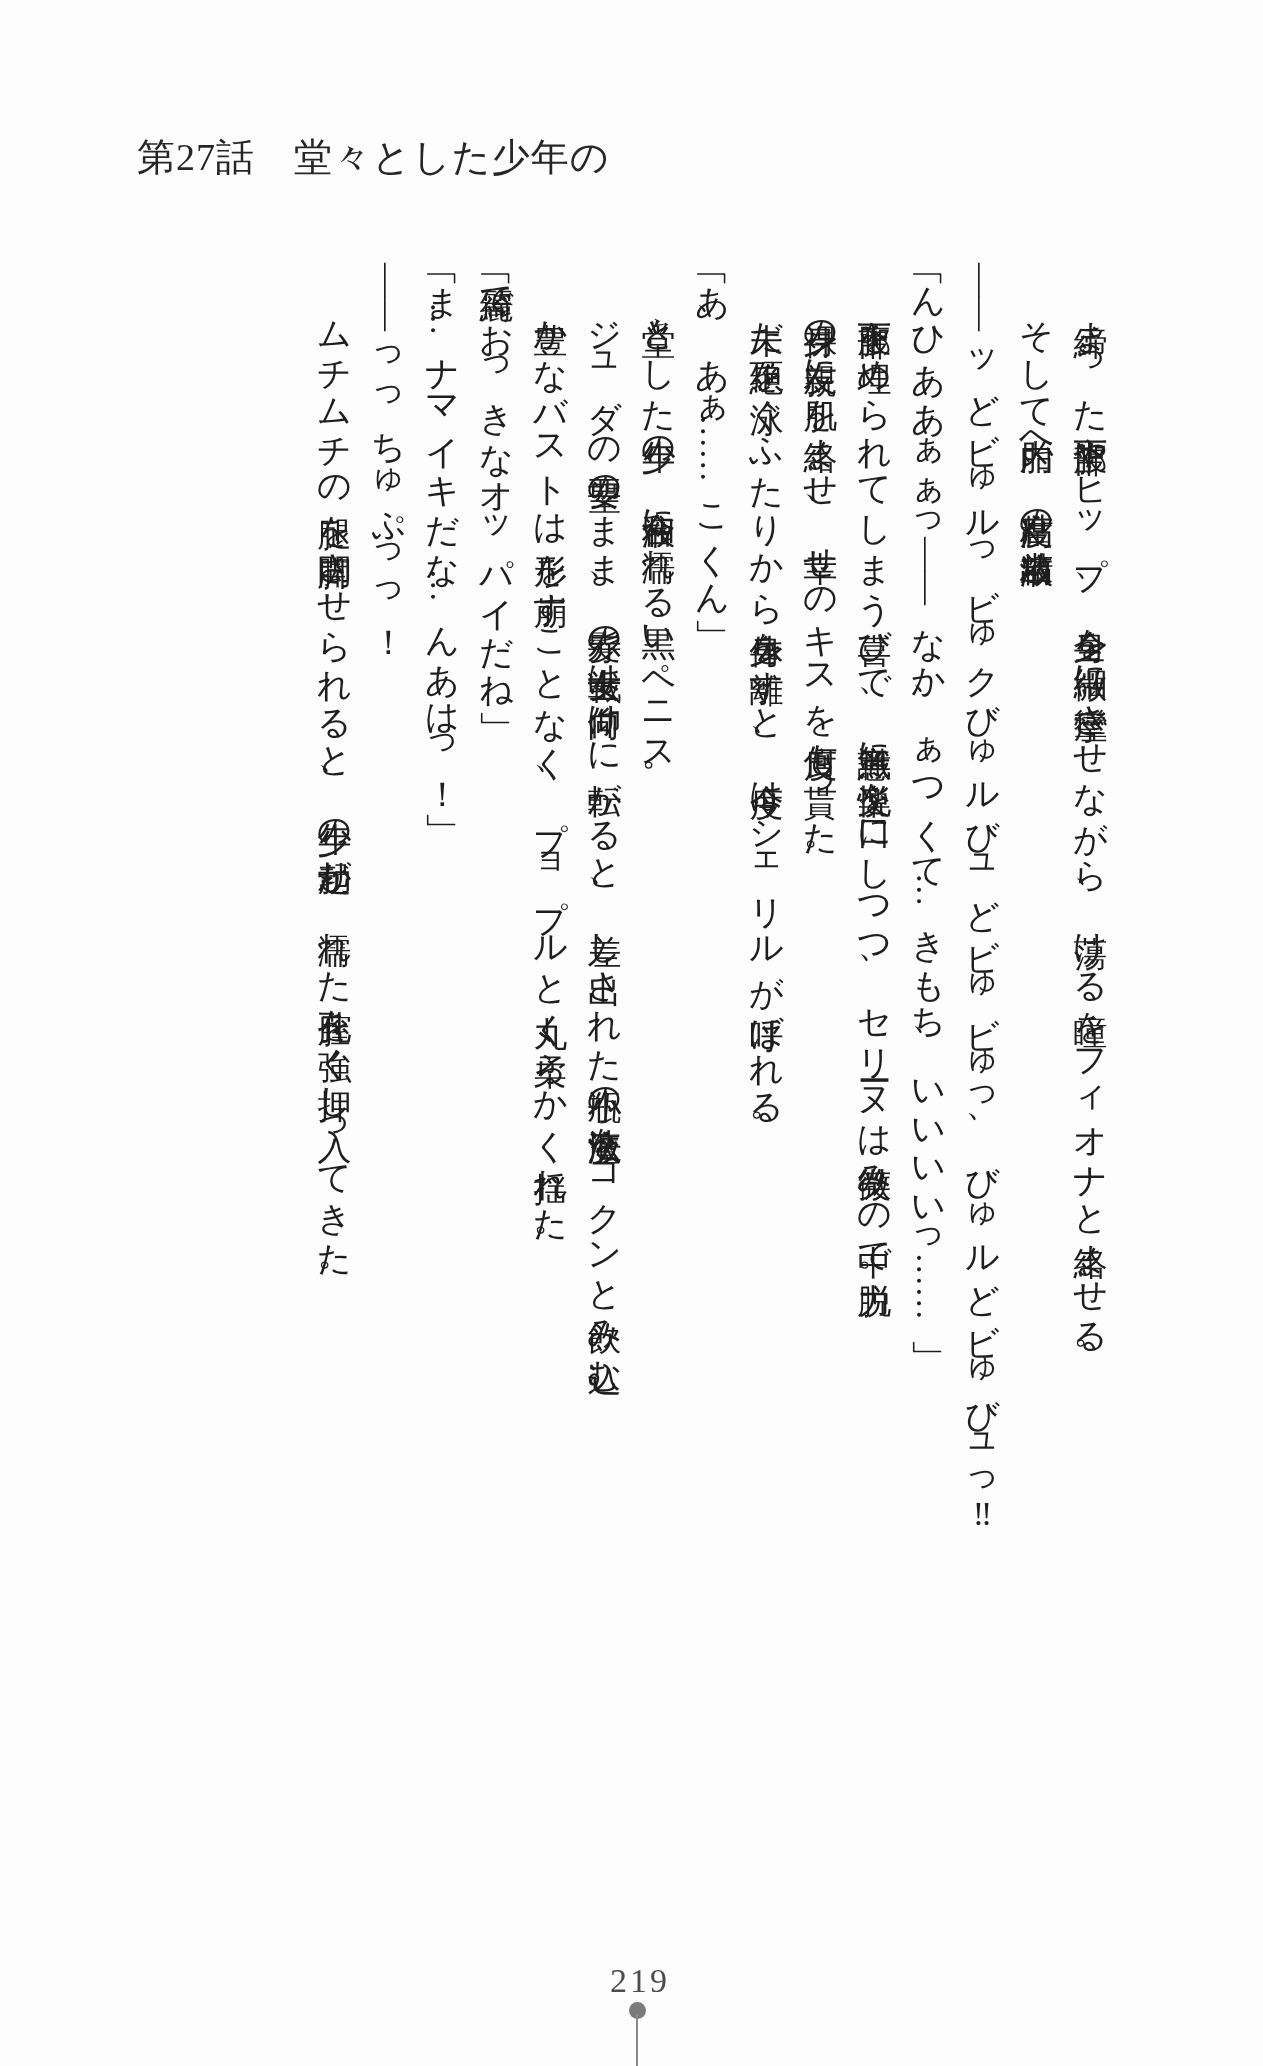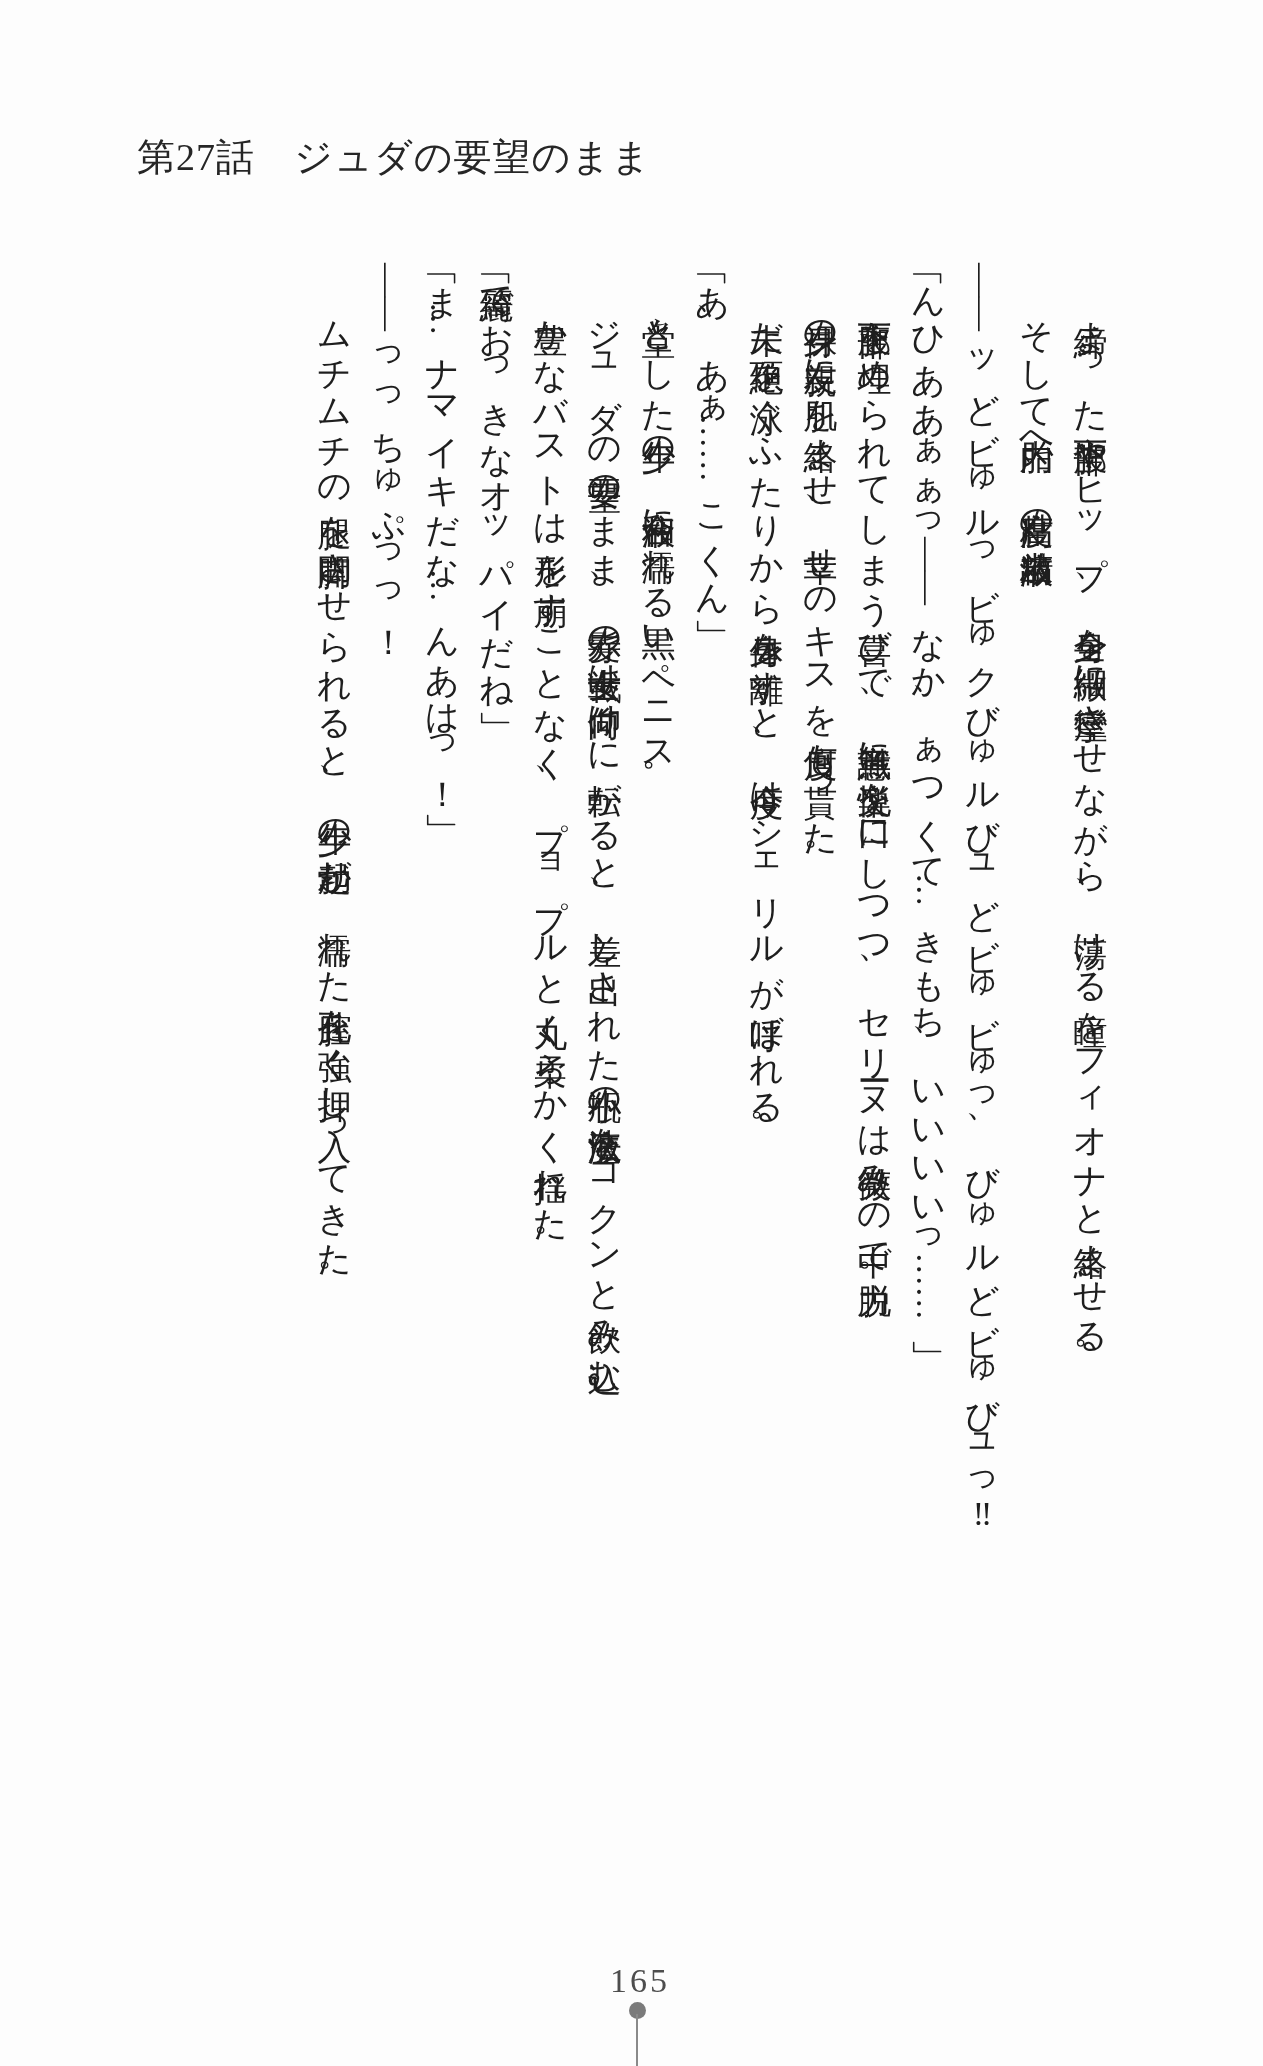--- a/index.html
+++ b/index.html
@@ -62,37 +62,37 @@
     left: 636px;
     top: 2014px;
     width: 2px;
     height: 52px;
     background: #8a8a8a;
   }
 </style>
 </head>
 <body>
 
-<div class="chapter-header">第27話　ジュダの要望のまま</div>
+<div class="chapter-header">第27話　堂々とした少年の</div>
 
 <div class="body-text">
     <p class="indent">締まった下腹部やヒップ、全身を微細に痙攣させながら、蕩ける瞳をフィオナと絡ませる。</p>
     <p class="indent">そして胎内へ、高粘度の精液放出。</p>
     <p>――ッどビゅルっビゅクびゅルびュどビゅビゅっ、びゅルどビゅびュっ‼</p>
     <p>「んひああぁぁっ――なか、ぁつくて…きもち、いいいいっ……」</p>
     <p class="indent">下腹部を埋められてしまう喜びで、無意識に悦楽を口にしつつ、セリーヌは微笑みの中で脱力。</p>
     <p class="indent">裸身の親友に肌を絡ませ、幸せのキスを何度も貰った。</p>
     <p class="indent">未だ絶頂を泳ぐふたりから身体を離すと、今度はシェリルが呼ばれる。</p>
     <p>「あ、あぁ……こくん」</p>
     <p class="indent">堂々とした少年の、和合液に濡れる黒いペニス。</p>
     <p class="indent">ジュダの要望のまま、赤髪の女戦士は仰向けに転がると、差し出された小瓶の魔法液をコクンと飲み込む。</p>
     <p class="indent">豊かなバストは形を崩すことなく、プョプルと丸く柔らかく揺れた。</p>
     <p>「綺麗でおっきなオッパイだね」</p>
     <p>「ま…ナマイキだな…んあはっ！」</p>
     <p>――っっちゅぷっっ！</p>
     <p class="indent">ムチムチの腿を開脚させられると、少年の勃起が、濡れた膣孔を強く押し入ってきた。</p>
   </div>
 
-<div class="page-footer">165</div>
+<div class="page-footer">219</div>
 
 <div class="footer-dot"></div>
 
 <div class="footer-line"></div>
 
 </body></html>

